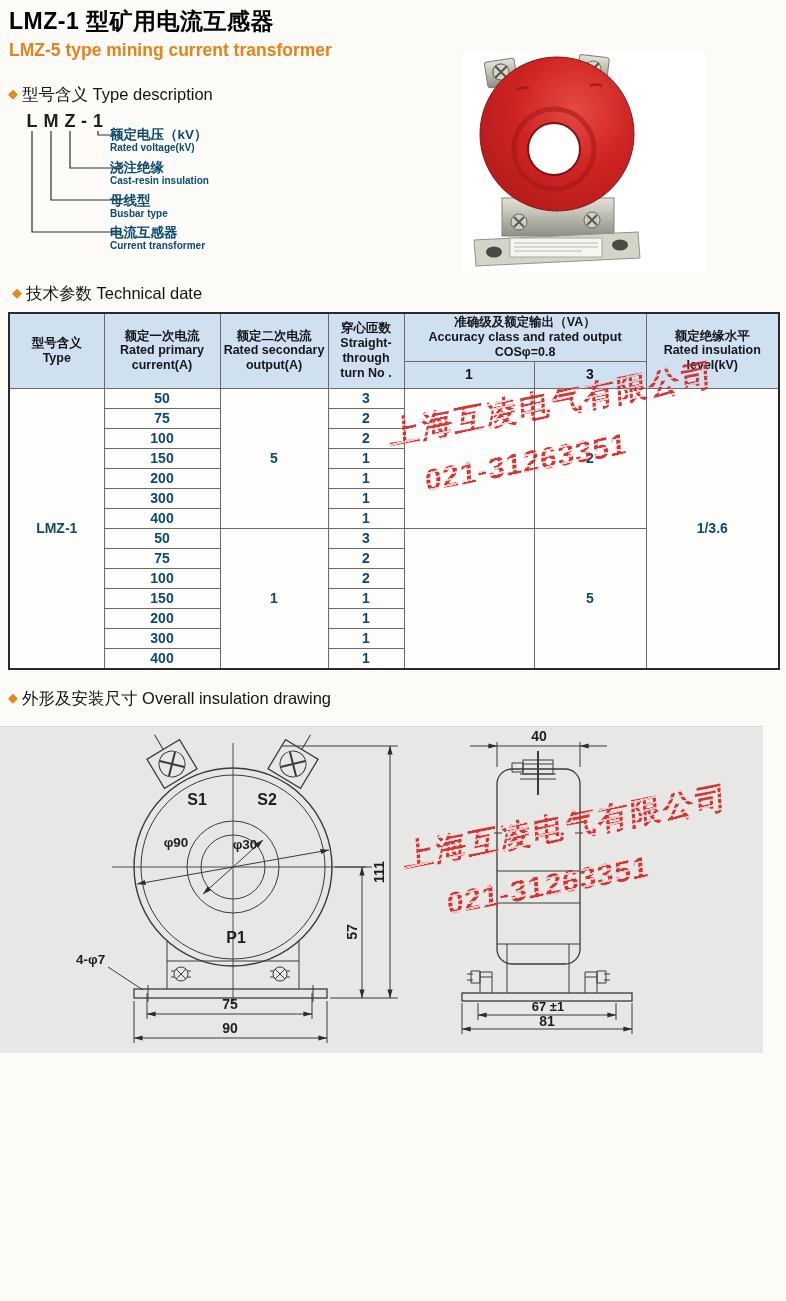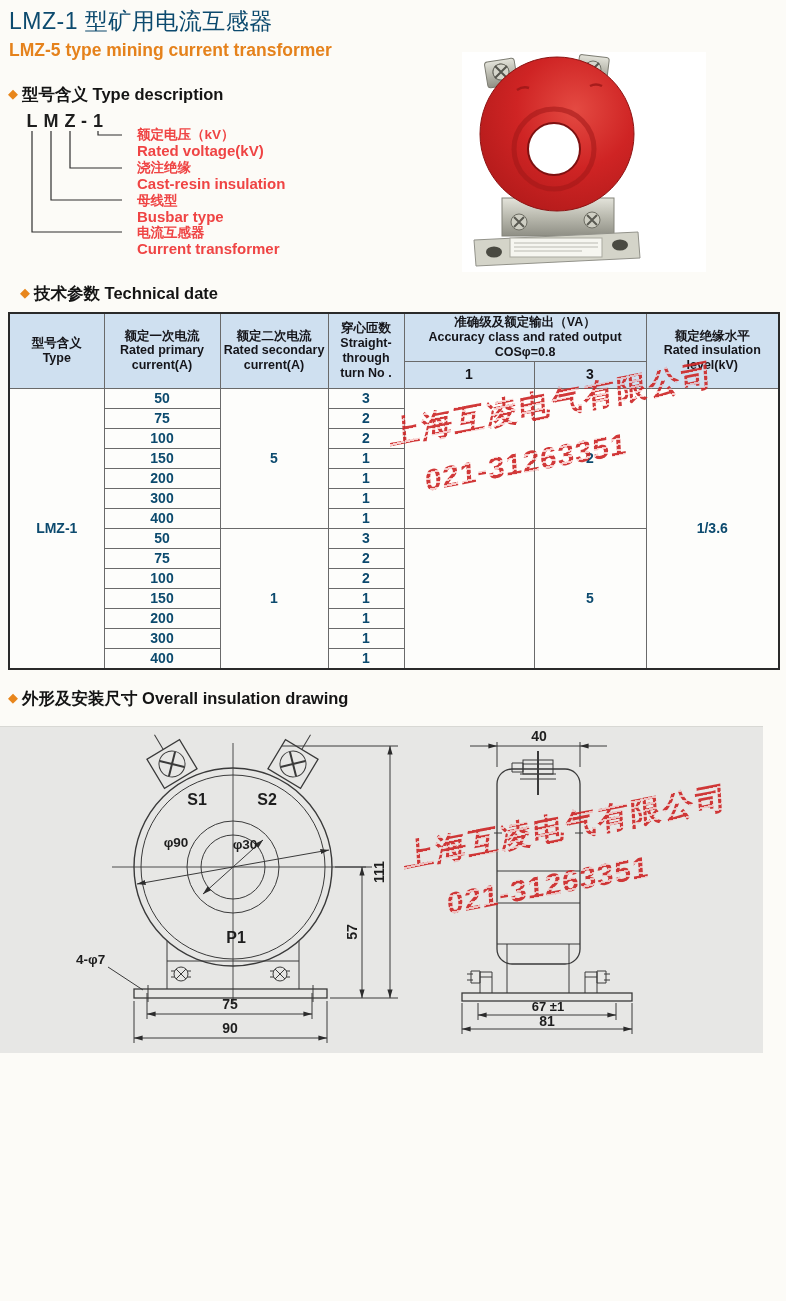--- a/index.html
+++ b/index.html
@@ -3,28 +3,28 @@
 <meta charset="utf-8">
 <style>
   html,body{margin:0;padding:0}
   body{
     width:786px;height:1301px;position:relative;overflow:hidden;
     background:#fcfbf7;color:#1b1b1b;
     font-family:"Liberation Sans","DejaVu Sans",sans-serif;
   }
   .abs{position:absolute}
   
-  .title{left:9px;top:6px;font-size:23px;font-weight:normal;color:#0c4a6e;letter-spacing:.5px;white-space:nowrap}
+  .title{left:9px;top:6px;font-size:23px;font-weight:bold;color:#000000;letter-spacing:.5px;white-space:nowrap}
   .subtitle{left:9px;top:40px;font-size:17.5px;font-weight:bold;color:#e5821c;white-space:nowrap}
-  .sec{font-size:16.5px;font-weight:bold;color:#141414;white-space:nowrap}
+  .sec{font-size:16.5px;font-weight:normal;color:#141414;white-space:nowrap}
   .sec .dia{color:#e8861c;font-size:13px;margin-right:4px;vertical-align:2px}
-  .sec1{left:8px;top:84px}.sec2{left:20px;top:283px}.sec3{left:8px;top:688px}
-  
-  .tlabel{position:absolute;left:137px;font-weight:bold;white-space:nowrap;color:#ef4444}
-  .tzh{font-size:13.5px}.ten{font-size:15px}
+  .sec1{left:8px;top:84px}.sec2{left:12px;top:283px}.sec3{left:8px;top:688px}
+  
+  .tlabel{position:absolute;left:110px;font-weight:bold;white-space:nowrap;color:#0c4a6e}
+  .tzh{font-size:13.5px}.ten{font-size:10px}
   
   .ttable{position:absolute;left:8px;top:312px;border-collapse:collapse;table-layout:fixed;width:770px;background:#fdfdfb}
   .ttable th,.ttable td{border:1px solid #6a6a6a;text-align:center;vertical-align:middle;padding:0}
   .ttable{border:2px solid #2a2a2a}
   .ttable thead th{background:#cfe0f0;font-size:12.5px;line-height:1.18;font-weight:bold;white-space:pre-line;color:#15151a}
   .ttable thead tr:first-child{height:48px}
   .ttable thead tr:last-child th{height:26px;font-size:14px}
   .ttable tbody td{height:19px;font-size:14px;font-weight:bold;color:#0c4a6e;line-height:1}
   
   .panel{left:0;top:726px;width:763px;height:326px;background:#e7e7e5;border-top:1px solid #d8d8d4}
@@ -132,21 +132,21 @@
   </colgroup>
   <thead>
     <tr>
       <th rowspan="2">型号含义
 Type</th>
       <th rowspan="2">额定一次电流
 Rated primary
 current(A)</th>
       <th rowspan="2">额定二次电流
 Rated secondary
-current(A)</th>
+output(A)</th>
       <th rowspan="2">穿心匝数
 Straight-
 through
 turn No .</th>
       <th colspan="2">准确级及额定输出（VA）
 Accuracy class and rated output
 COSφ=0.8</th>
       <th rowspan="2">额定绝缘水平
 Rated insulation
 level(kV)</th>

